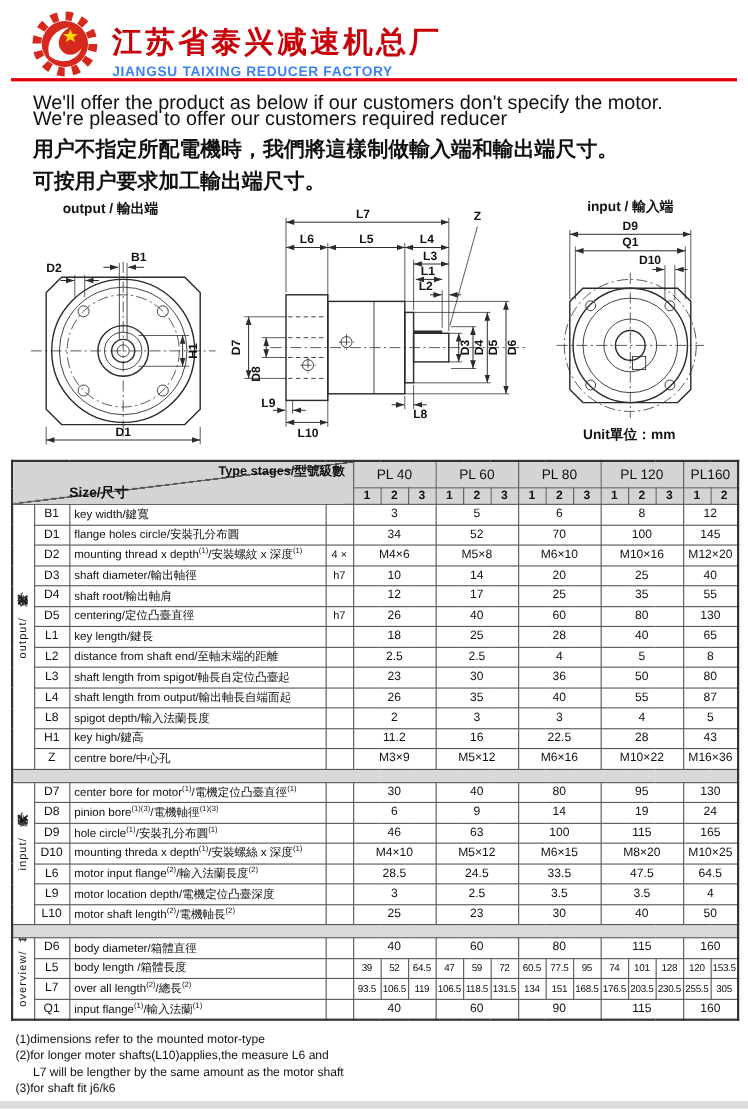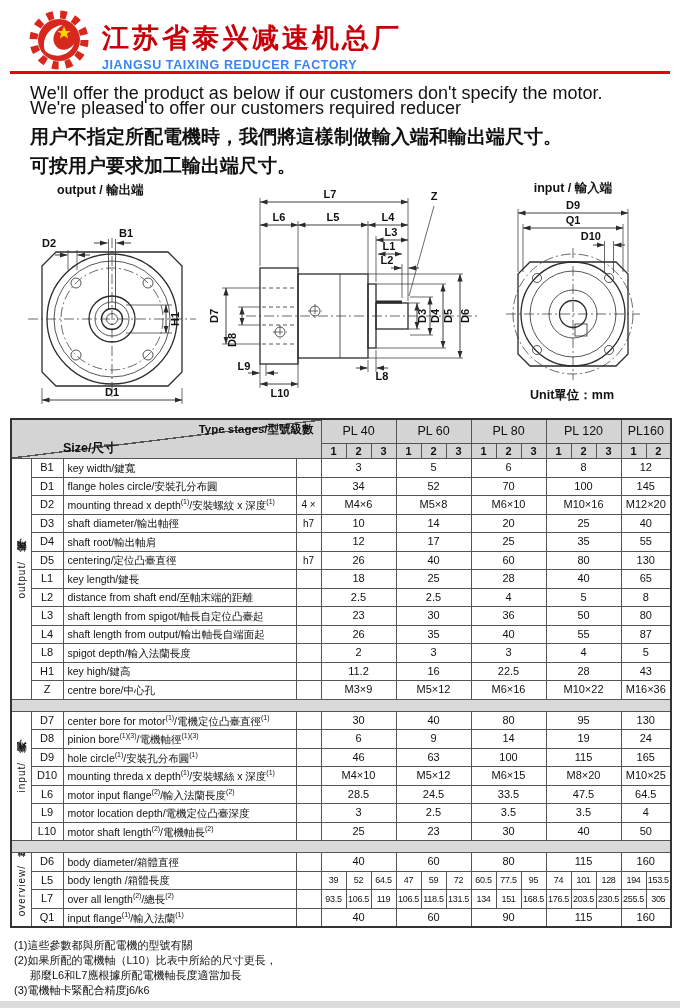--- a/index.html
+++ b/index.html
@@ -502,21 +502,21 @@
           <td class="val tight">64.5</td>
           <td class="val tight">47</td>
           <td class="val tight">59</td>
           <td class="val tight">72</td>
           <td class="val tight">60.5</td>
           <td class="val tight">77.5</td>
           <td class="val tight">95</td>
           <td class="val tight">74</td>
           <td class="val tight">101</td>
           <td class="val tight">128</td>
-          <td class="val tight">194</td>
+          <td class="val tight">120</td>
           <td class="val tight">153.5</td>
         </tr>
         <tr>
           <td class="code">L7</td>
           <td class="lbl">over all length<sup>(2)</sup>/總長<sup>(2)</sup></td>
           <td class="qual"></td>
           <td class="val tight">93.5</td>
           <td class="val tight">106.5</td>
           <td class="val tight">119</td>
           <td class="val tight">106.5</td>
@@ -539,21 +539,21 @@
           <td class="val" colspan="3">60</td>
           <td class="val" colspan="3">90</td>
           <td class="val" colspan="3">115</td>
           <td class="val" colspan="2">160</td>
         </tr>
       </tbody>
     </table>
 
   <div class="notes">
     <div class="note-col">
-        <div class="note-line">(1)這些參數都與所配電機的型號有關</div>
-        <div class="note-line">(2)如果所配的電機軸（L10）比表中所給的尺寸更長，</div>
-        <div class="note-line indent">那麼L6和L7應根據所配電機軸長度適當加長</div>
-        <div class="note-line">(3)電機軸卡緊配合精度j6/k6</div>
+        <div class="note-line">(1)dimensions refer to the mounted motor-type</div>
+        <div class="note-line">(2)for longer moter shafts(L10)applies,the measure  L6 and</div>
+        <div class="note-line indent">L7 will be lengther by the same amount as the motor shaft</div>
+        <div class="note-line">(3)for shaft fit j6/k6</div>
       </div>
   </div>
 
   <div class="bottom-strip"></div>
 </div>
 
 </body></html>

